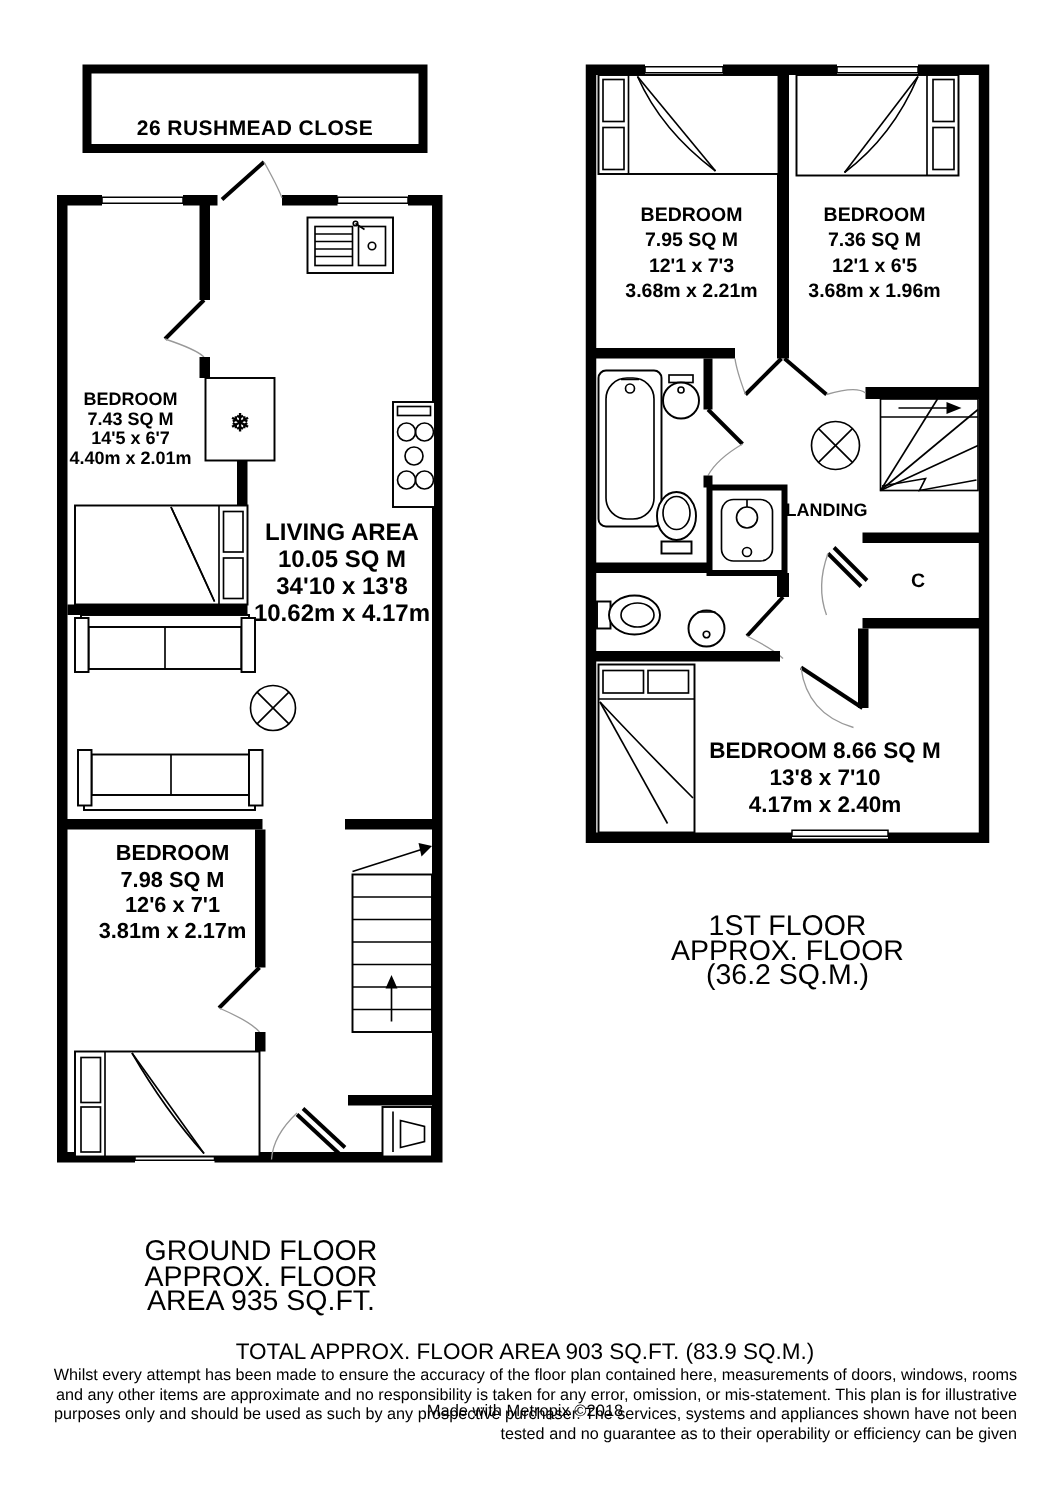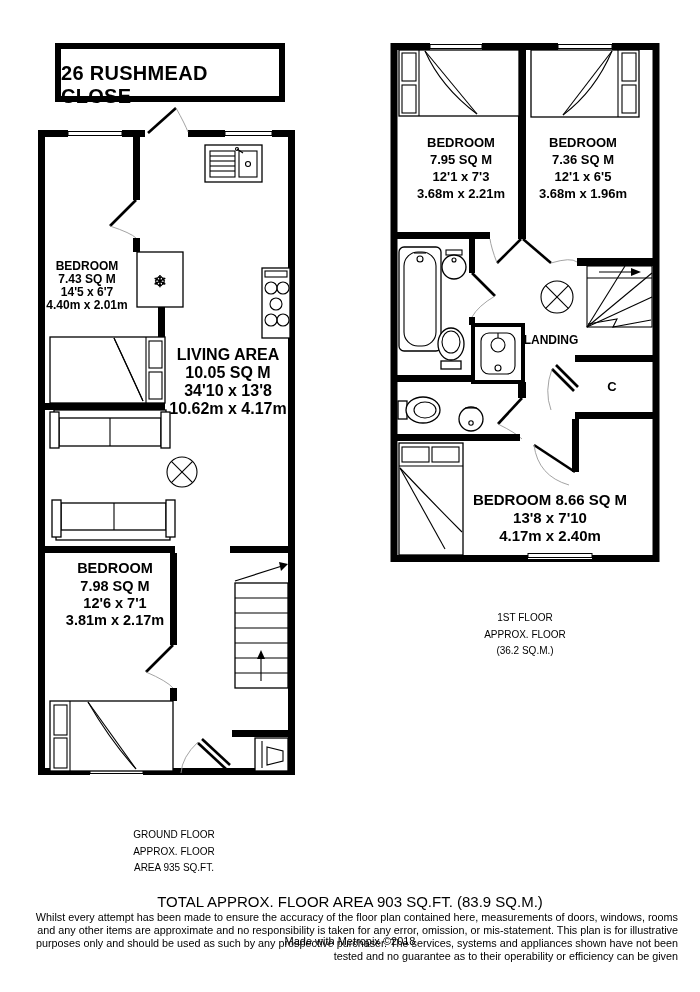--- a/index.html
+++ b/index.html
@@ -1,22 +1,22 @@
 <!DOCTYPE html>
 <html><head>
 <meta charset="utf-8">
 <style>
   html,body{margin:0;padding:0;background:#fff;}
   .canvas{position:relative;width:700px;height:992px;background:#fff;overflow:hidden;
           font-family:"Liberation Sans",sans-serif;color:#000;}
   .titlebox{position:absolute;left:55px;top:43px;width:230px;height:59px;border:6px solid #000;
             box-sizing:border-box;display:flex;align-items:center;justify-content:center;}
-  .titlebox span{font-size:20px;font-weight:bold;letter-spacing:.3px;margin-top:24px;}
+  .titlebox span{font-size:14px;font-weight:bold;letter-spacing:.3px;margin-top:24px;}
   svg{position:absolute;}
-  .caption{position:absolute;text-align:center;font-size:10px;line-height:16.5px;}
+  .caption{position:absolute;text-align:center;font-size:19px;line-height:16.5px;}
   .total{position:absolute;left:0;top:893px;width:700px;text-align:center;font-size:15px;}
   .disclaimer{position:absolute;left:22px;top:911px;width:656px;text-align:right;
               font-size:10.8px;line-height:13px;}
   .credit{position:absolute;left:0;top:935px;width:700px;text-align:center;font-size:11px;}
   
   .w{fill:#000;}
   .o{fill:#fff;stroke:#000;stroke-width:7;}
   .f{fill:#fff;stroke:#000;stroke-width:1.3;}
   .t{fill:none;stroke:#000;stroke-width:1.1;}
   .d{stroke:#000;stroke-width:2.6;fill:none;}

